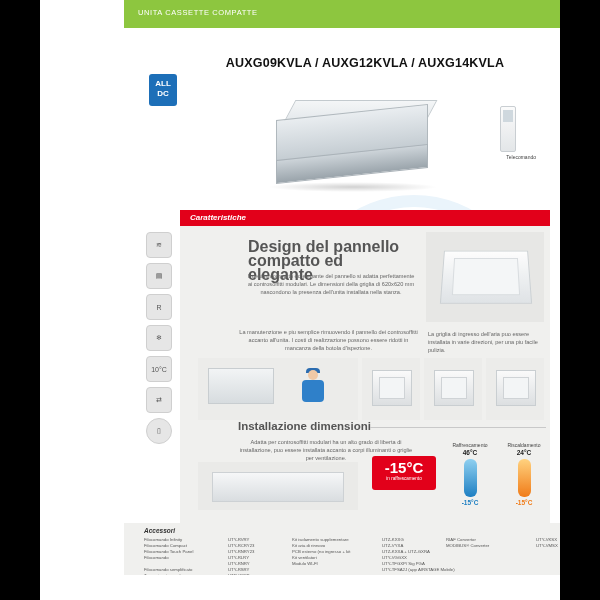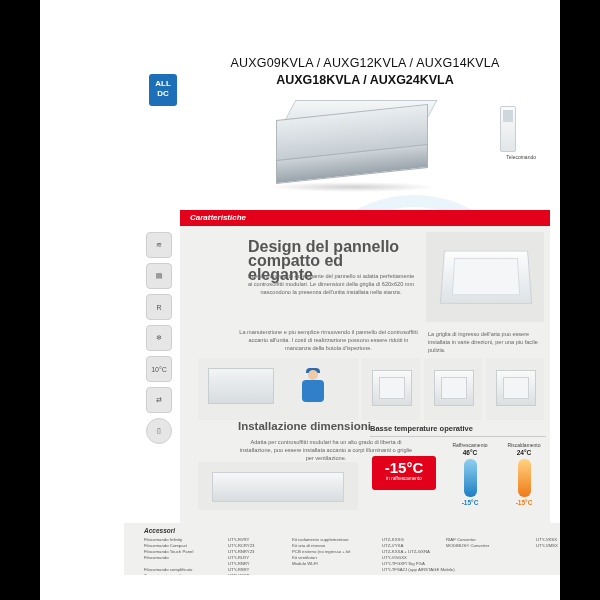--- a/index.html
+++ b/index.html
@@ -7,21 +7,21 @@
   .page{position:relative;width:520px;height:600px;margin:0 auto;background:#ffffff;overflow:hidden;}
   
   .topbar{position:absolute;left:84px;top:0;width:436px;height:28px;background:#8dc63f;}
   .topbar span{position:absolute;left:14px;top:8px;font-size:7.5px;color:#ffffff;letter-spacing:.6px;}
   
   .rail{position:absolute;left:84px;top:28px;width:34px;height:495px;background:#ffffff;}
   .alldc{position:absolute;left:109px;top:74px;width:28px;height:32px;background:#1d6fb8;border-radius:3px;color:#fff;font-size:8px;font-weight:bold;text-align:center;line-height:10px;padding-top:5px;box-sizing:border-box;}
   .alldc i{display:block;font-style:normal;}
   
   .titles{position:absolute;left:140px;top:56px;width:370px;text-align:center;}
-  .titles .t1{font-size:12.5px;font-weight:normal;color:#111;letter-spacing:.2px;}
+  .titles .t1{font-size:12.5px;font-weight:bold;color:#111;letter-spacing:.2px;}
   .titles .t2{font-size:12.5px;font-weight:bold;color:#111;margin-top:3px;}
   
   .hero{position:absolute;left:140px;top:92px;width:370px;height:118px;background:#ffffff;}
   .unit-body{position:absolute;left:96px;top:20px;width:150px;height:52px;background:linear-gradient(180deg,#e9edf0 0%,#cfd6db 55%,#b9c2c8 100%);transform:skewY(-6deg);border:1px solid #b0b8bd;}
   .unit-top{position:absolute;left:108px;top:8px;width:140px;height:26px;background:linear-gradient(180deg,#f4f6f7,#dfe4e8);transform:skew(-28deg,0deg);border:1px solid #c3cace;}
   .unit-front{position:absolute;left:96px;top:60px;width:150px;height:22px;background:linear-gradient(180deg,#cdd4d9,#9aa4ab);transform:skewY(-6deg);border:1px solid #aab2b8;}
   .unit-shadow{position:absolute;left:88px;top:90px;width:170px;height:10px;background:radial-gradient(ellipse at center,rgba(0,0,0,.18),rgba(0,0,0,0) 70%);}
   .remote{position:absolute;right:34px;top:14px;width:14px;height:44px;background:linear-gradient(180deg,#fbfbfb,#e3e6e8);border:1px solid #c9ced2;border-radius:2px;}
   .remote .scr{position:absolute;left:2px;top:3px;width:10px;height:12px;background:#cfd8de;}
   .remote-label{position:absolute;right:14px;top:62px;font-size:5px;color:#444;}
@@ -87,31 +87,33 @@
   .acc-c3{left:168px;width:90px;} .acc-c4{left:258px;width:62px;}
   .acc-c5{left:322px;width:90px;} .acc-c6{left:412px;width:60px;}
   .acc-col div{white-space:nowrap;}
   .bottombar{position:absolute;left:84px;top:575px;width:436px;height:25px;background:#ffffff;}
 </style>
 </head>
 <body>
 
 <div class="page">
 
+  <div class="topbar">
+    <span>UNITA CASSETTE COMPATTE</span>
+  </div>
 
   <div class="rail"></div>
 
   <div class="alldc">
     <i>ALL</i>
     <i>DC</i>
   </div>
 
   <div class="titles">
     <div class="t1">AUXG09KVLA / AUXG12KVLA / AUXG14KVLA</div>
-    <div class="t2">AUXG18KVLA / AUXG24KVLA</div>
   </div>
 
   <div class="hero">
     <div class="unit-top"></div>
     <div class="unit-body"></div>
     <div class="unit-front"></div>
     <div class="unit-shadow"></div>
     <div class="remote">
         <div class="scr"></div>
       </div>
@@ -182,21 +184,20 @@
       <div class="grillbox"></div>
     </div>
 
   <div class="b3-title">Installazione dimensioni</div>
   <div class="b3-text">Adatta per controsoffitti modulari ha un alto grado di liberta di installazione, puo essere installata accanto a corpi illuminanti o griglie per ventilazione.</div>
   <div class="photo6">
       <div class="ceil"></div>
     </div>
 
   <div class="tempbox">
-    <div class="tt">Basse temperature operative</div>
     <div class="hr"></div>
     <div class="badge">
       <div class="big">-15°C</div>
       <div class="sm">in raffrescamento</div>
     </div>
     <div class="col c1">
       <div class="hdr">Raffrescamento</div>
       <div class="top">46°C</div>
       <div class="bar blue"></div>
       <div class="bot blue">-15°C</div>

